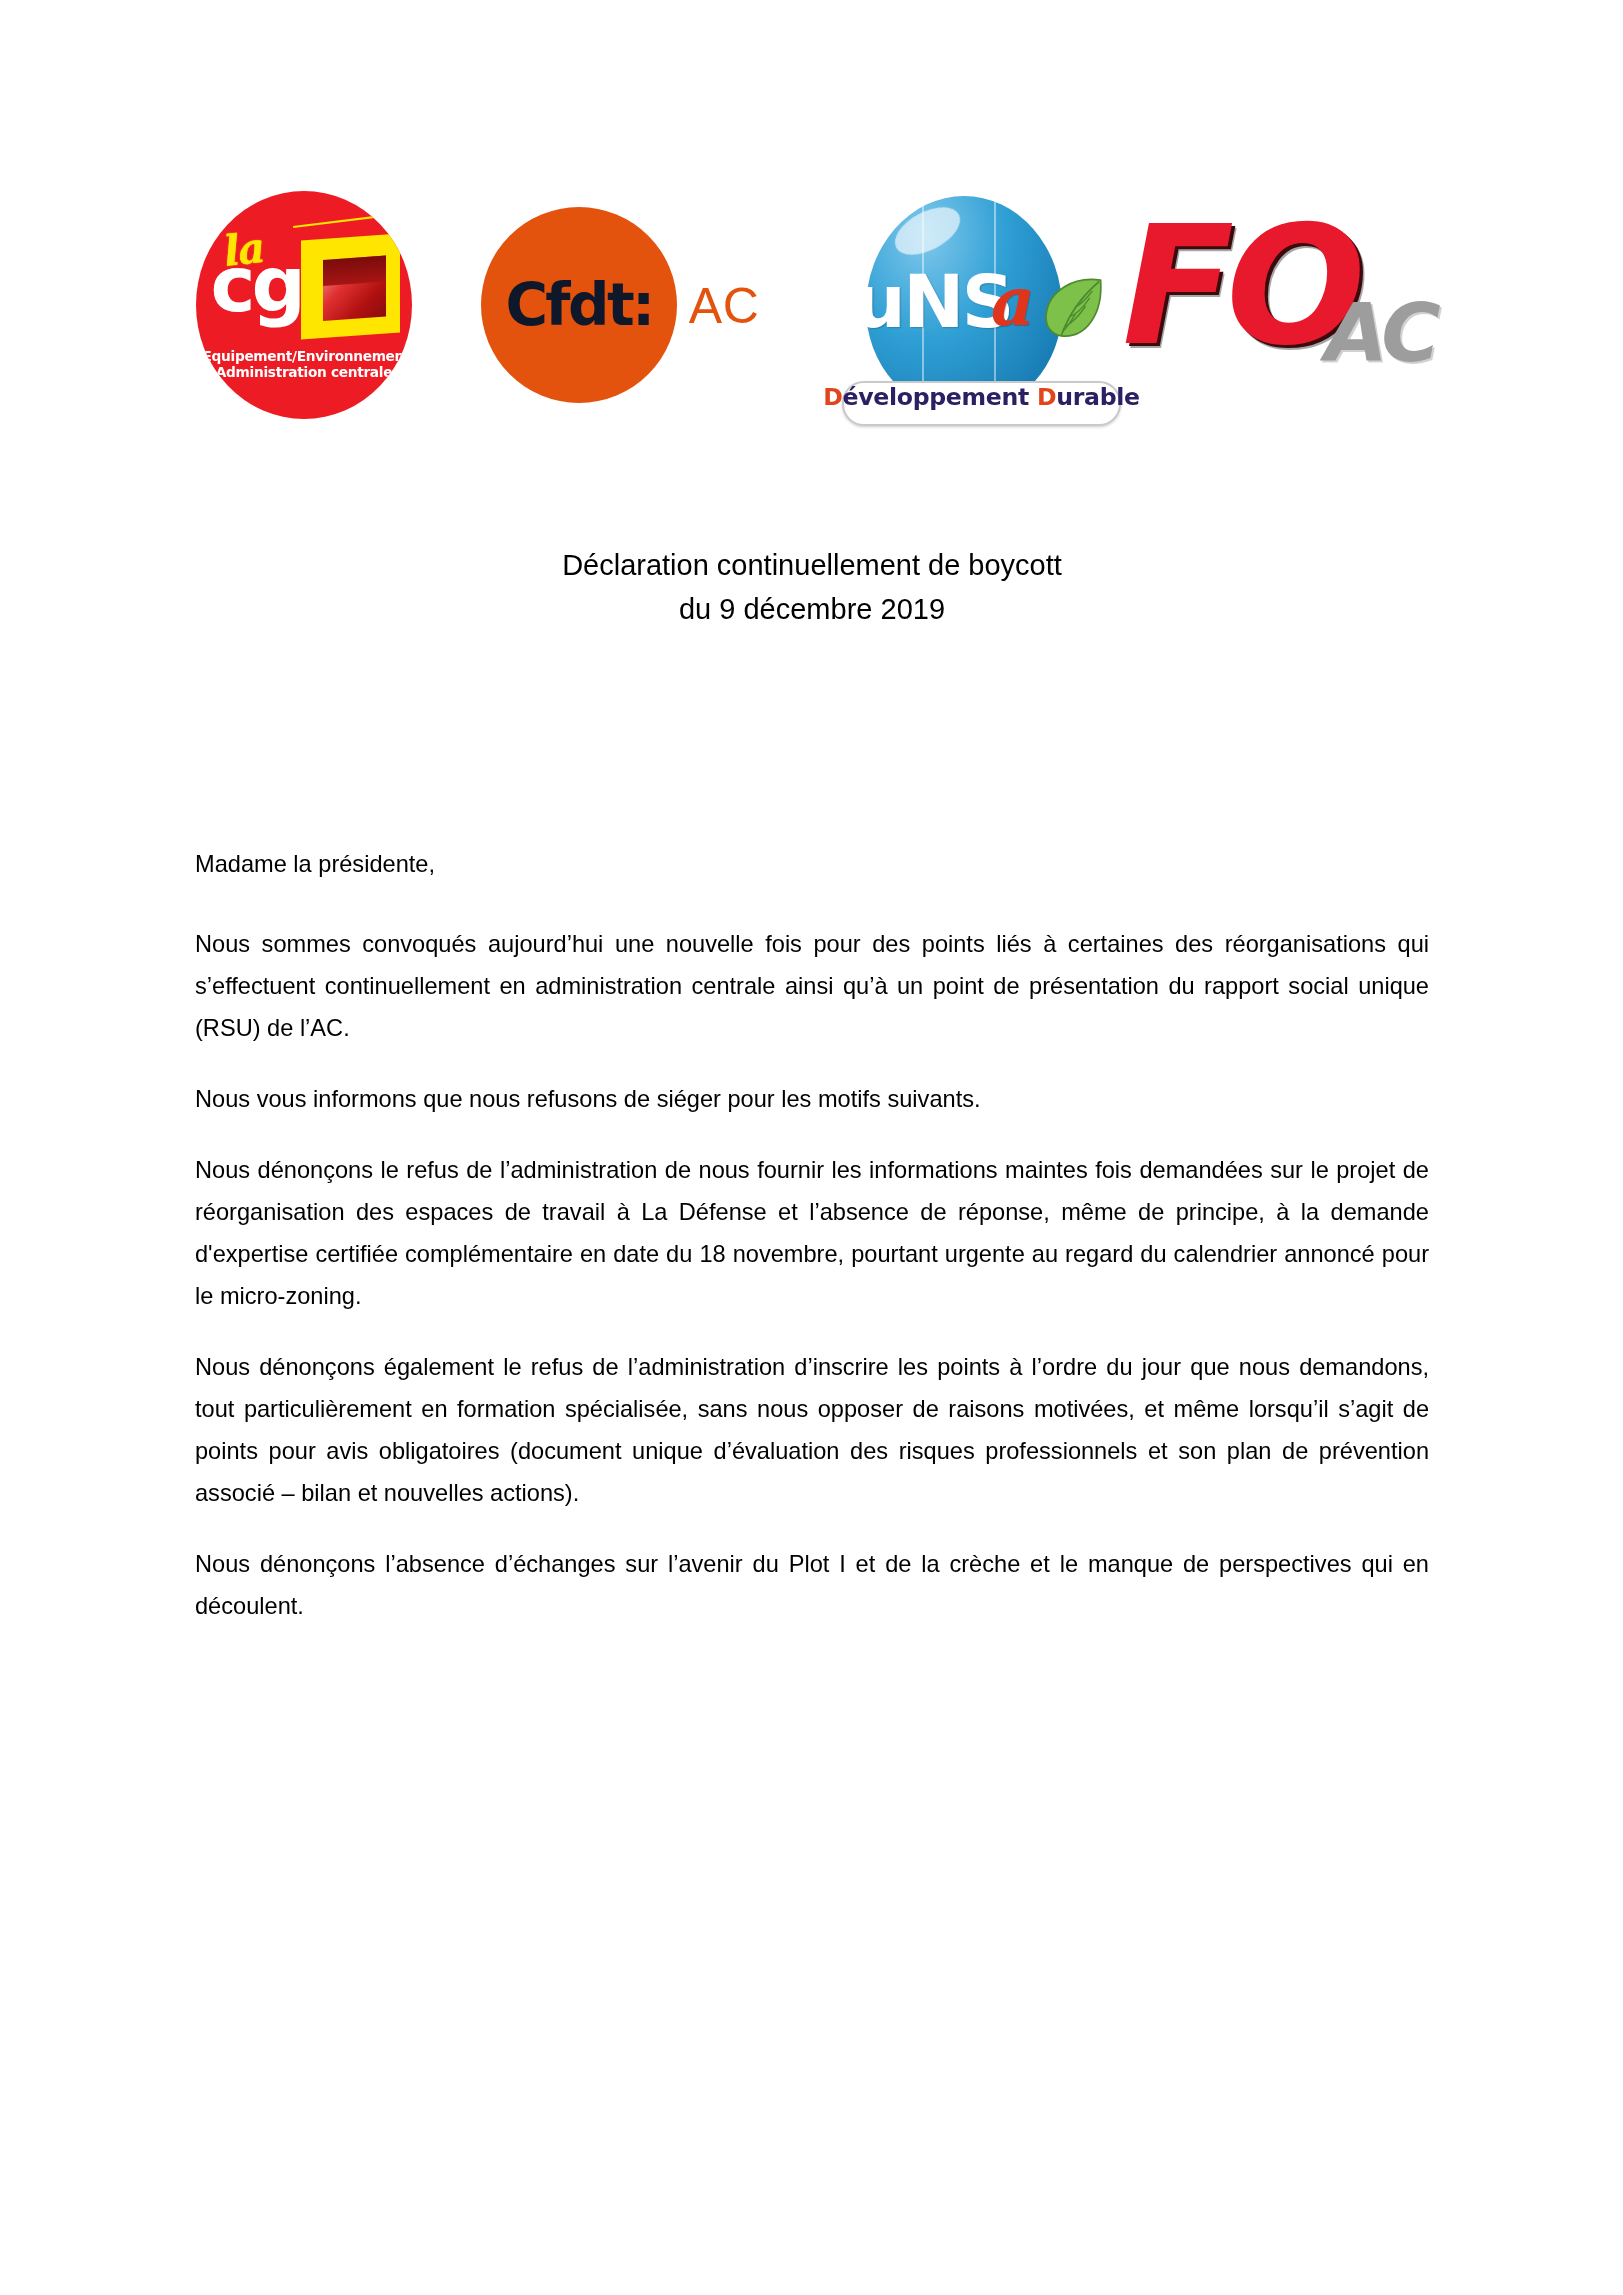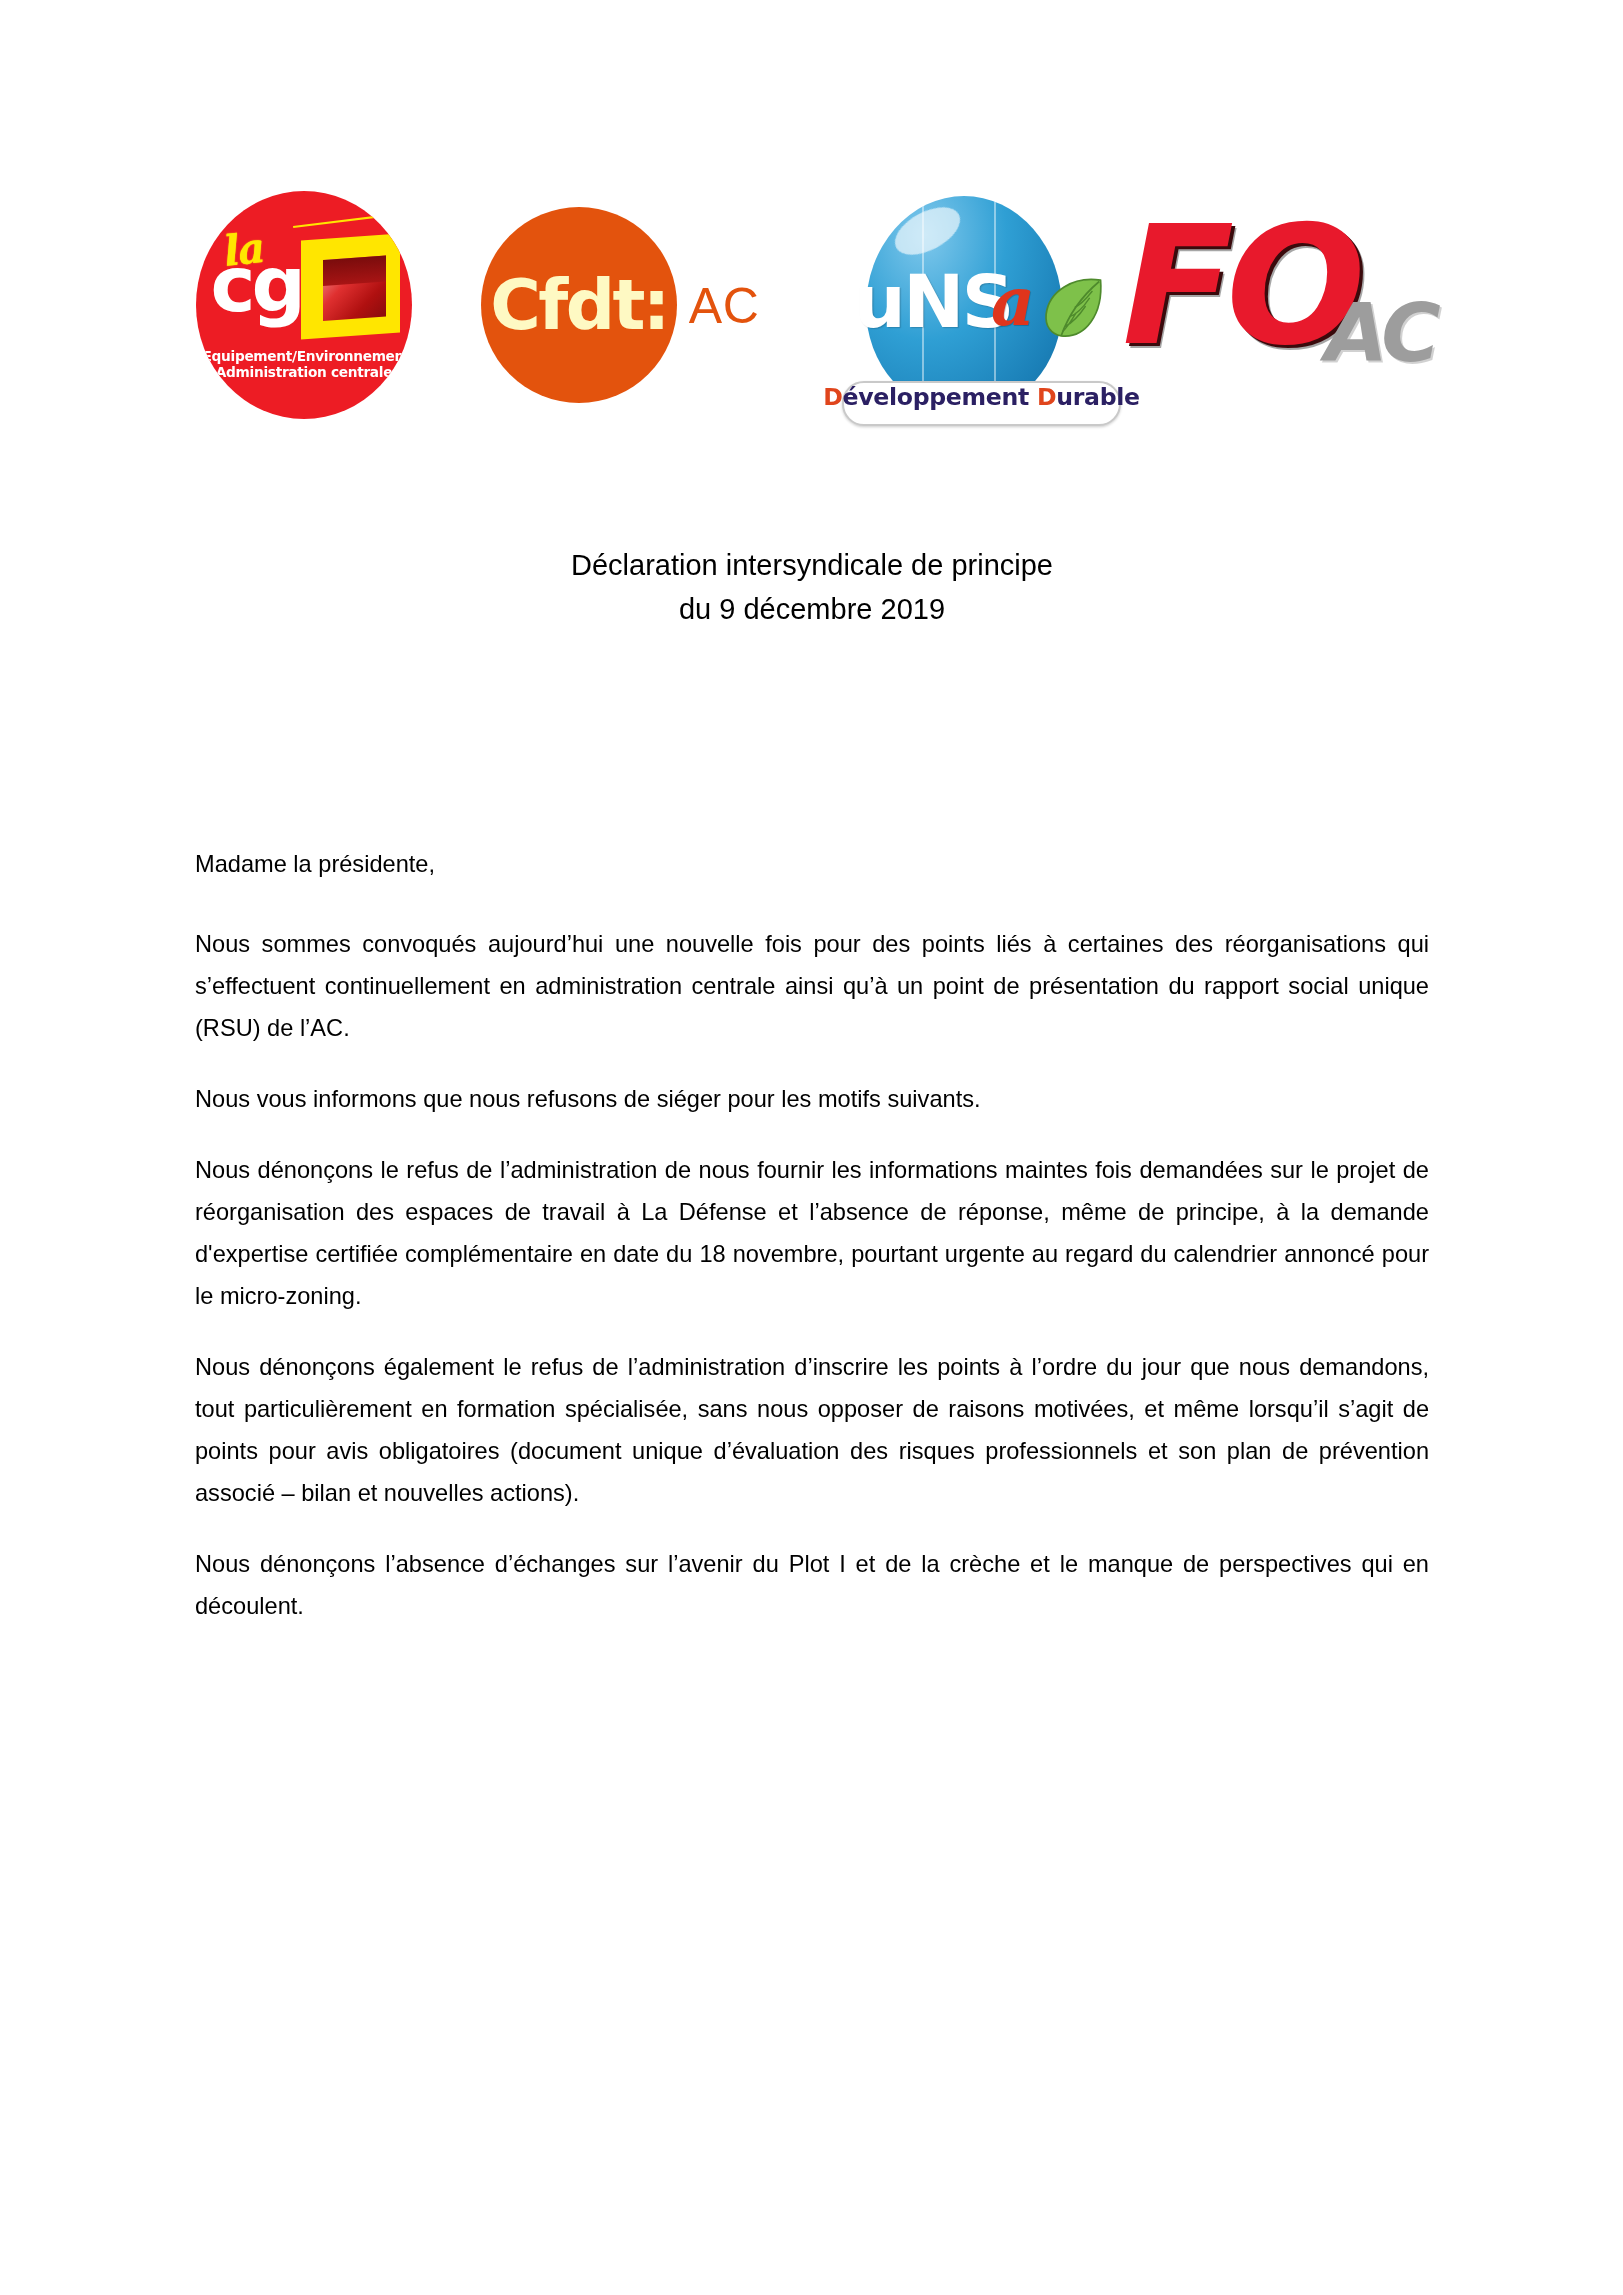--- a/index.html
+++ b/index.html
@@ -121,23 +121,23 @@
     background: #e3530d;
     flex: 0 0 auto;
     margin-top: 3.9px;
   }
   .cfdt-word {
     position: absolute;
     left: 0; right: 0; top: 50%;
     transform: translateY(-50%);
     text-align: center;
     font-family: "DejaVu Sans", sans-serif;
-    font-size: 69px;
-    font-weight: 700;
-    color: #fef9c3;
+    font-size: 58px;
+    font-weight: 700;
+    color: #0f172a;
     letter-spacing: -2.6px;
   }
   .cfdt-ac {
     font-family: "Liberation Sans", sans-serif;
     font-size: 50px;
     font-weight: 400;
     color: #e3530d;
     letter-spacing: 0.7px;
     margin-left: 11.8px;
     margin-top: 5.2px;
@@ -337,21 +337,21 @@
     </div>
 
     <div class="logo-slot fo-slot">
       <div class="fo-mark">FO</div>
       <div class="fo-ac">AC</div>
     </div>
 
   </div>
 
   <div class="title-block">
-    <div class="title-line">Déclaration intersyndicale de principe</div>
+    <div class="title-line">Déclaration continuellement de boycott</div>
     <div class="title-line">du 9 décembre 2019</div>
   </div>
 
   <div class="body-block">
     <p class="para salutation">Madame la présidente,</p>
     <p class="para">Nous sommes convoqués aujourd’hui une nouvelle fois pour des points liés à certaines des réorganisations qui s’effectuent continuellement en administration centrale ainsi qu’à un point de présentation du rapport social unique (RSU) de l’AC.</p>
     <p class="para">Nous vous informons que nous refusons de siéger pour les motifs suivants.</p>
     <p class="para">Nous dénonçons le refus de l’administration de nous fournir les informations maintes fois demandées sur le projet de réorganisation des espaces de travail à La Défense et l’absence de réponse, même de principe, à la demande d'expertise certifiée complémentaire en date du 18 novembre, pourtant urgente au regard du calendrier annoncé pour le micro-zoning.</p>
     <p class="para">Nous dénonçons également le refus de l’administration d’inscrire les points à l’ordre du jour que nous demandons, tout particulièrement en formation spécialisée, sans nous opposer de raisons motivées, et même lorsqu’il s’agit de points pour avis obligatoires (document unique d’évaluation des risques professionnels et son plan de prévention associé – bilan et nouvelles actions).</p>
     <p class="para last">Nous dénonçons l’absence d’échanges sur l’avenir du Plot I et de la crèche et le manque de perspectives qui en découlent.</p>

